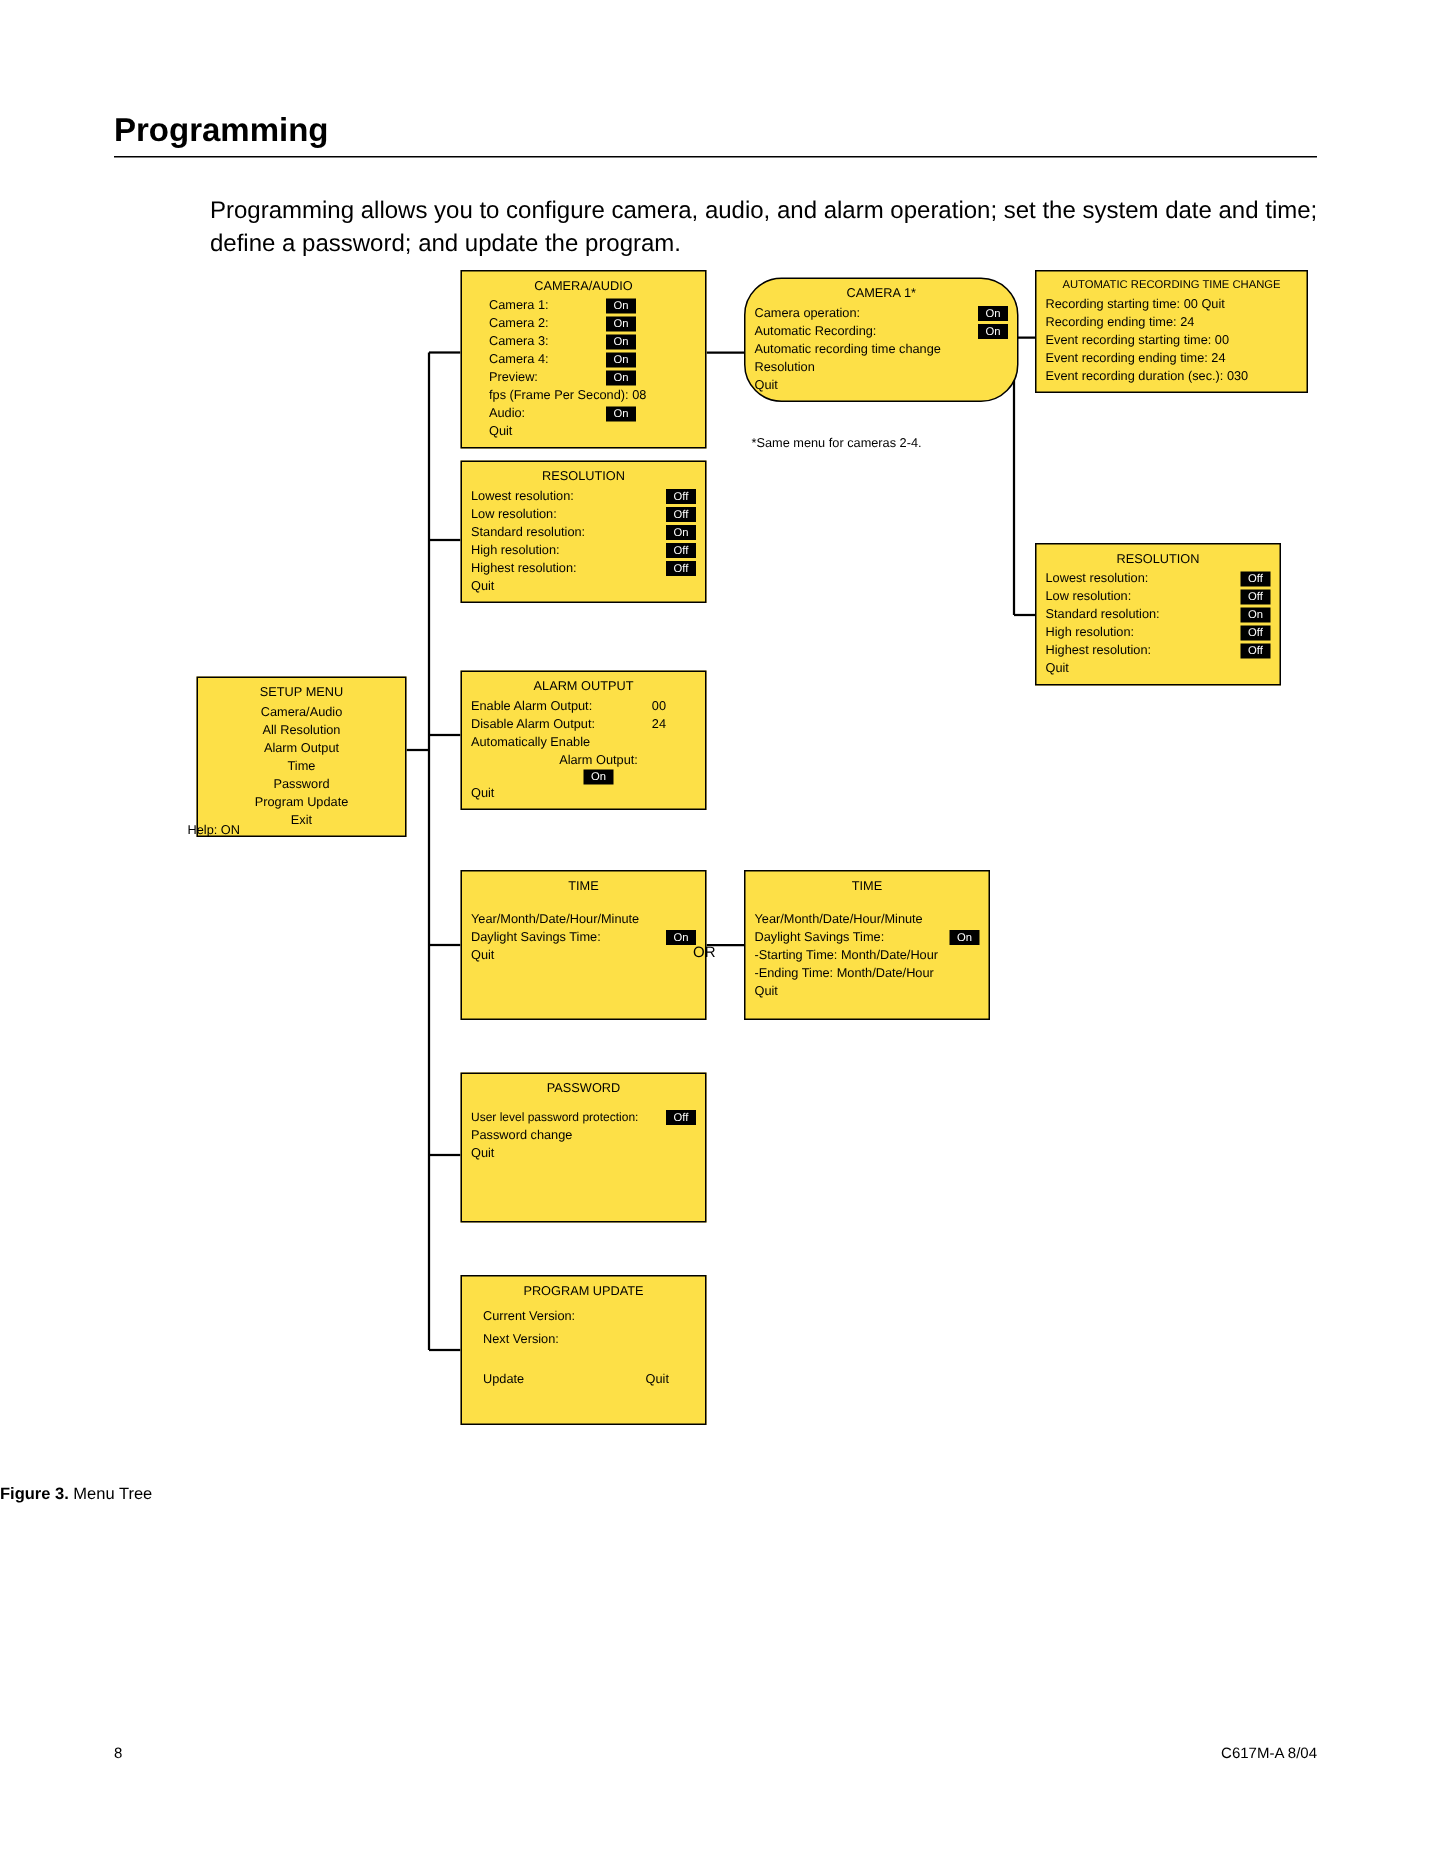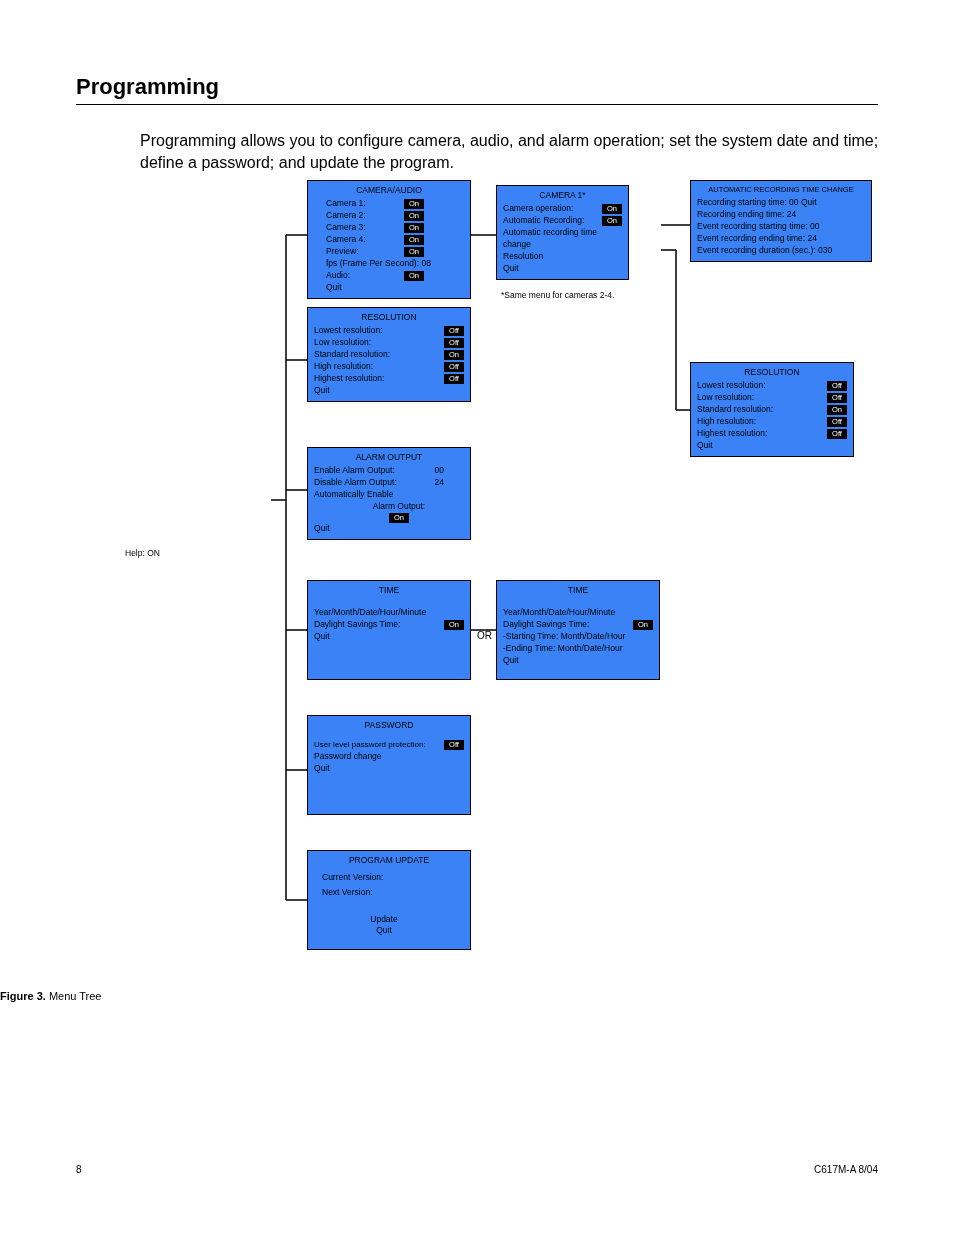--- a/index.html
+++ b/index.html
@@ -56,21 +56,21 @@
   .diagram {
     position: absolute;
     left: 76px;
     top: 180px;
     width: 802px;
     height: 790px;
   }
   .box {
     position: absolute;
     border: 1.5px solid #000;
-    background: #3b82f6;
+    background: #fde047;
     font-size: 8.5px;
     padding: 4px 6px;
     line-height: 1.35;
   }
   .box .title {
     text-align: center;
     font-size: 8.5px;
     margin-bottom: 2px;
   }
   .row { display: flex; justify-content: space-between; align-items: center; margin: 0.5px 0; }
@@ -129,20 +129,30 @@
 
     <line x1="585" y1="45" x2="614" y2="45" stroke="#000" stroke-width="1.5"></line>
 
     <line x1="585" y1="70" x2="600" y2="70" stroke="#000" stroke-width="1.5"></line>
     <line x1="600" y1="70" x2="600" y2="230" stroke="#000" stroke-width="1.5"></line>
     <line x1="600" y1="230" x2="614" y2="230" stroke="#000" stroke-width="1.5"></line>
 
     <line x1="395" y1="450" x2="420" y2="450" stroke="#000" stroke-width="1.5"></line>
   </svg>
 
+  <div class="box" style="left:55px; top:271px; width:140px; text-align:center;">
+    <div class="title">SETUP MENU</div>
+    <div class="plain">Camera/Audio</div>
+    <div class="plain">All Resolution</div>
+    <div class="plain">Alarm Output</div>
+    <div class="plain">Time</div>
+    <div class="plain">Password</div>
+    <div class="plain">Program Update</div>
+    <div class="plain">Exit</div>
+  </div>
   <div class="note" style="left:49px; top:368px;">Help: ON</div>
 
   <div class="box" style="left:231px; top:0px; width:164px;">
     <div class="title">CAMERA/AUDIO</div>
     <div style="padding-left:12px; padding-right:40px;">
       <div class="row">
           <span class="label">Camera 1:</span>
           <span class="toggle">On</span>
         </div>
       <div class="row">
@@ -163,21 +173,21 @@
         </div>
     </div>
     <div class="plain" style="padding-left:12px;">fps (Frame Per Second): 08</div>
     <div class="row" style="padding-left:12px; padding-right:40px;align-items:center;">
         <span class="label">Audio:</span>
         <span class="toggle">On</span>
       </div>
     <div class="plain" style="padding-left:12px;">Quit</div>
   </div>
 
-  <div class="box" style="left:420px; top:5px; width:133px;">
+  <div class="box" style="left:420px; top:5px; width:183px;border-radius:25px;">
     <div class="title">CAMERA 1*</div>
     <div class="row">
         <span class="label">Camera operation:</span>
         <span class="toggle">On</span>
       </div>
     <div class="row">
         <span class="label">Automatic Recording:</span>
         <span class="toggle">On</span>
       </div>
     <div class="plain">Automatic recording time change</div>
@@ -267,21 +277,21 @@
     <div class="title">TIME</div>
     <div style="height:8px;"></div>
     <div class="plain">Year/Month/Date/Hour/Minute</div>
     <div class="row">
         <span class="label">Daylight Savings Time:</span>
         <span class="toggle">On</span>
       </div>
     <div class="plain">Quit</div>
   </div>
 
-  <div class="or-label" style="left:401px; top:450px;">OR</div>
+  <div class="or-label" style="left:386px; top:450px;">OR</div>
 
   <div class="box" style="left:420px; top:400px; width:164px; height:100px;">
     <div class="title">TIME</div>
     <div style="height:8px;"></div>
     <div class="plain">Year/Month/Date/Hour/Minute</div>
     <div class="row">
         <span class="label">Daylight Savings Time:</span>
         <span class="toggle">On</span>
       </div>
     <div class="plain">-Starting Time:  Month/Date/Hour</div>
@@ -300,21 +310,21 @@
     <div class="plain">Quit</div>
   </div>
 
   <div class="box" style="left:231px; top:670px; width:164px; height:100px;">
     <div class="title">PROGRAM UPDATE</div>
     <div style="height:3px;"></div>
     <div class="plain" style="padding-left:8px;">Current Version:</div>
     <div style="height:3px;"></div>
     <div class="plain" style="padding-left:8px;">Next Version:</div>
     <div style="height:14px;"></div>
-    <div class="row" style="padding-left:8px; padding-right:18px;flex-direction:column;">
+    <div class="row" style="padding-left:8px; padding-right:18px;">
       <span>Update</span>
       <span>Quit</span>
     </div>
   </div>
 
 </div>
 
 <div class="figure-caption">
   <b>Figure 3.</b>
   <span>Menu Tree</span>

